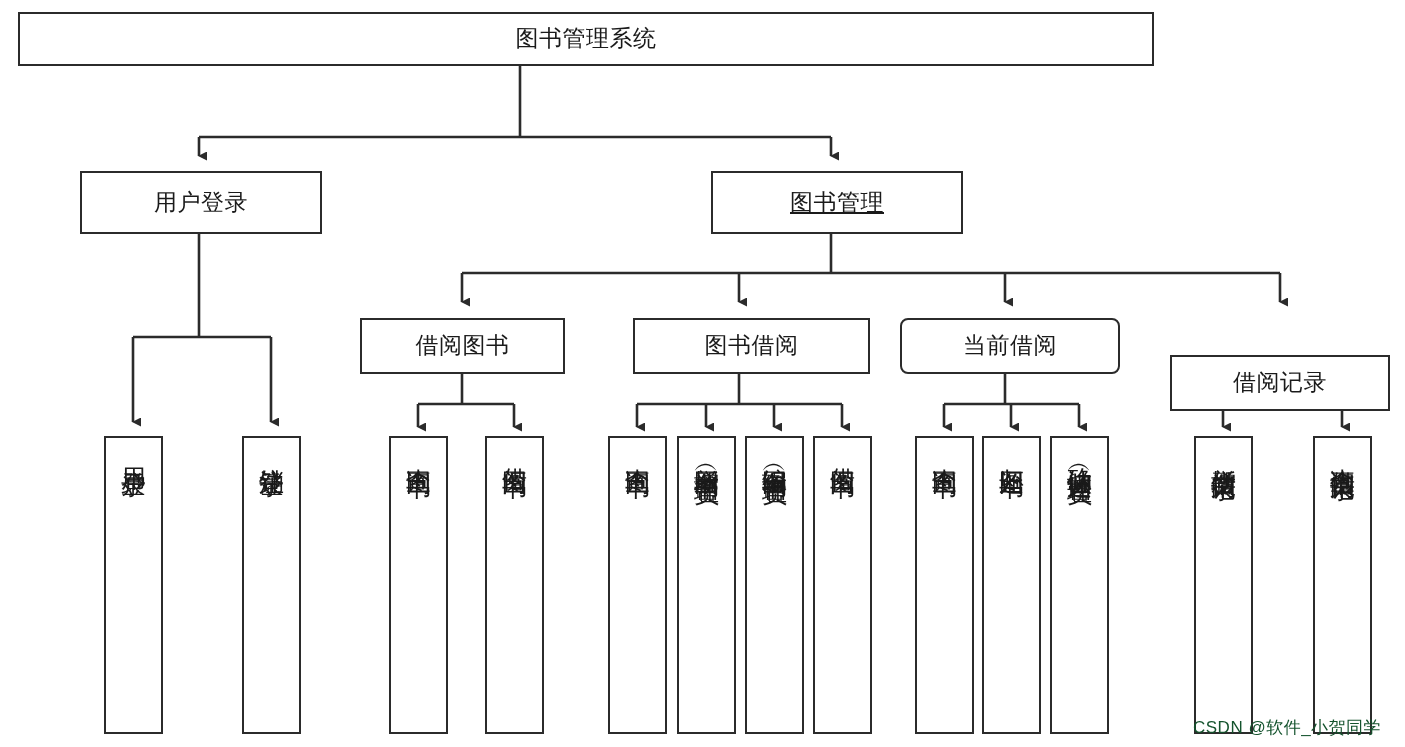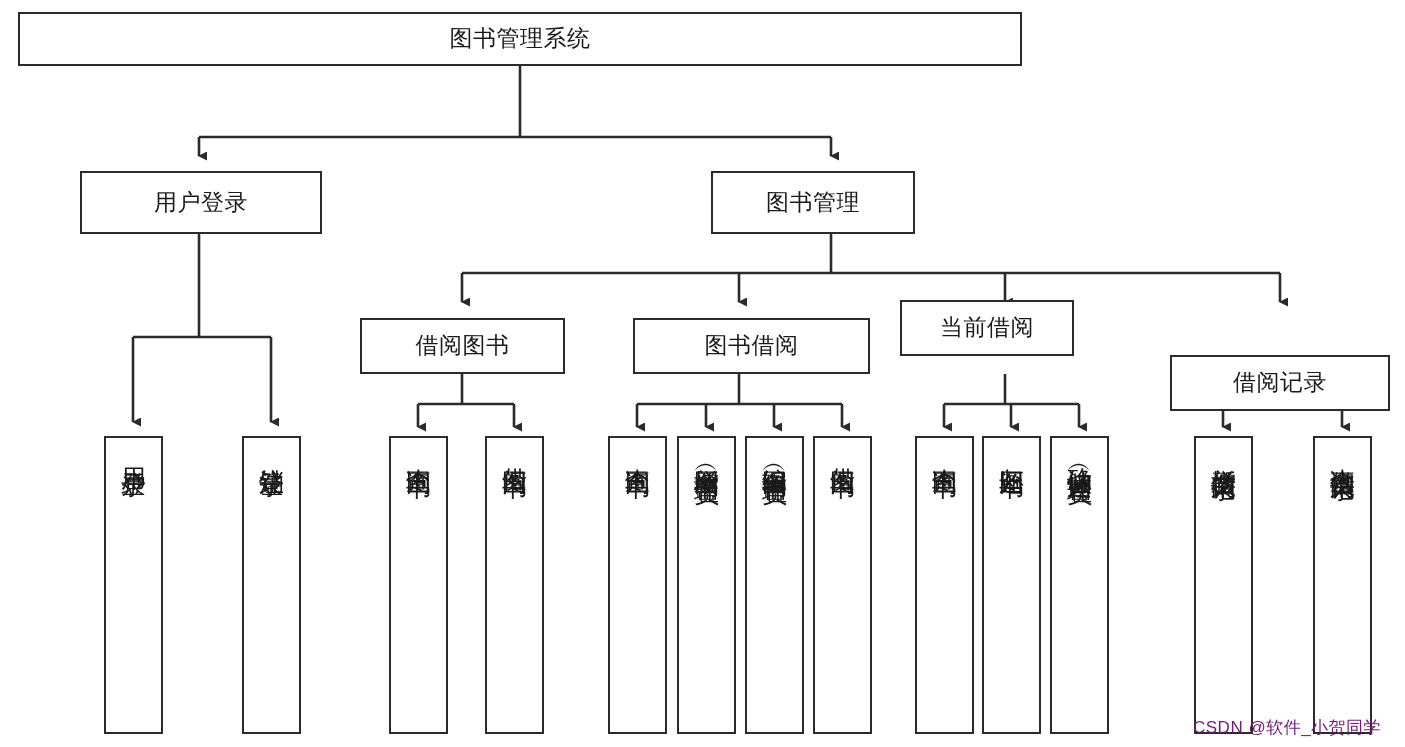--- a/index.html
+++ b/index.html
@@ -54,21 +54,21 @@
   }
   .node.vert .node-label {
     writing-mode: vertical-rl;
     text-orientation: upright;
     font-size: 25px;
     letter-spacing: 2px;
     line-height: 1;
   }
   .watermark {
     position: absolute;
-    color: #701a75;
+    color: #14532d;
     font-size: 17px;
     white-space: nowrap;
     z-index: 5;
     letter-spacing: 0.5px;
   }
 </style>
 </head>
 <body>
 
 <div id="diagram-root">
@@ -116,41 +116,41 @@
       <path d="M1011,404 L1011,427" marker-end="url(#arrowhead)"></path>
       <path d="M1079,404 L1079,427" marker-end="url(#arrowhead)"></path>
 
       <path d="M1280,374 L1280,404"></path>
       <path d="M1223,404 L1342,404"></path>
       <path d="M1223,404 L1223,427" marker-end="url(#arrowhead)"></path>
       <path d="M1342,404 L1342,427" marker-end="url(#arrowhead)"></path>
     </g>
   </svg>
 
-  <div class="node horiz" style="left:18px; top:12px; width:1004px; height:54px;">
+  <div class="node horiz" style="left:18px; top:12px; width:1136px; height:54px;">
     <span class="node-label">图书管理系统</span>
   </div>
 
   <div class="node horiz" style="left:80px; top:171px; width:242px; height:63px;">
     <span class="node-label">用户登录</span>
   </div>
 
-  <div class="node horiz" style="left:711px; top:171px; width:204px; height:63px;">
+  <div class="node horiz" style="left:711px; top:171px; width:252px; height:63px;text-decoration:underline;">
     <span class="node-label">图书管理</span>
   </div>
 
   <div class="node horiz" style="left:360px; top:318px; width:205px; height:56px;">
     <span class="node-label">借阅图书</span>
   </div>
 
   <div class="node horiz" style="left:633px; top:318px; width:237px; height:56px;">
     <span class="node-label">图书借阅</span>
   </div>
 
-  <div class="node horiz" style="left:900px; top:300px; width:174px; height:56px;">
+  <div class="node horiz" style="left:900px; top:318px; width:220px; height:56px;border-radius:8px;">
     <span class="node-label">当前借阅</span>
   </div>
 
   <div class="node horiz" style="left:1170px; top:318px; width:220px; height:56px;margin-top:37px;">
     <span class="node-label">借阅记录</span>
   </div>
 
   <div class="node vert" style="left:104px; top:436px; width:59px; height:298px;">
     <span class="node-label">用户登录</span>
   </div>

